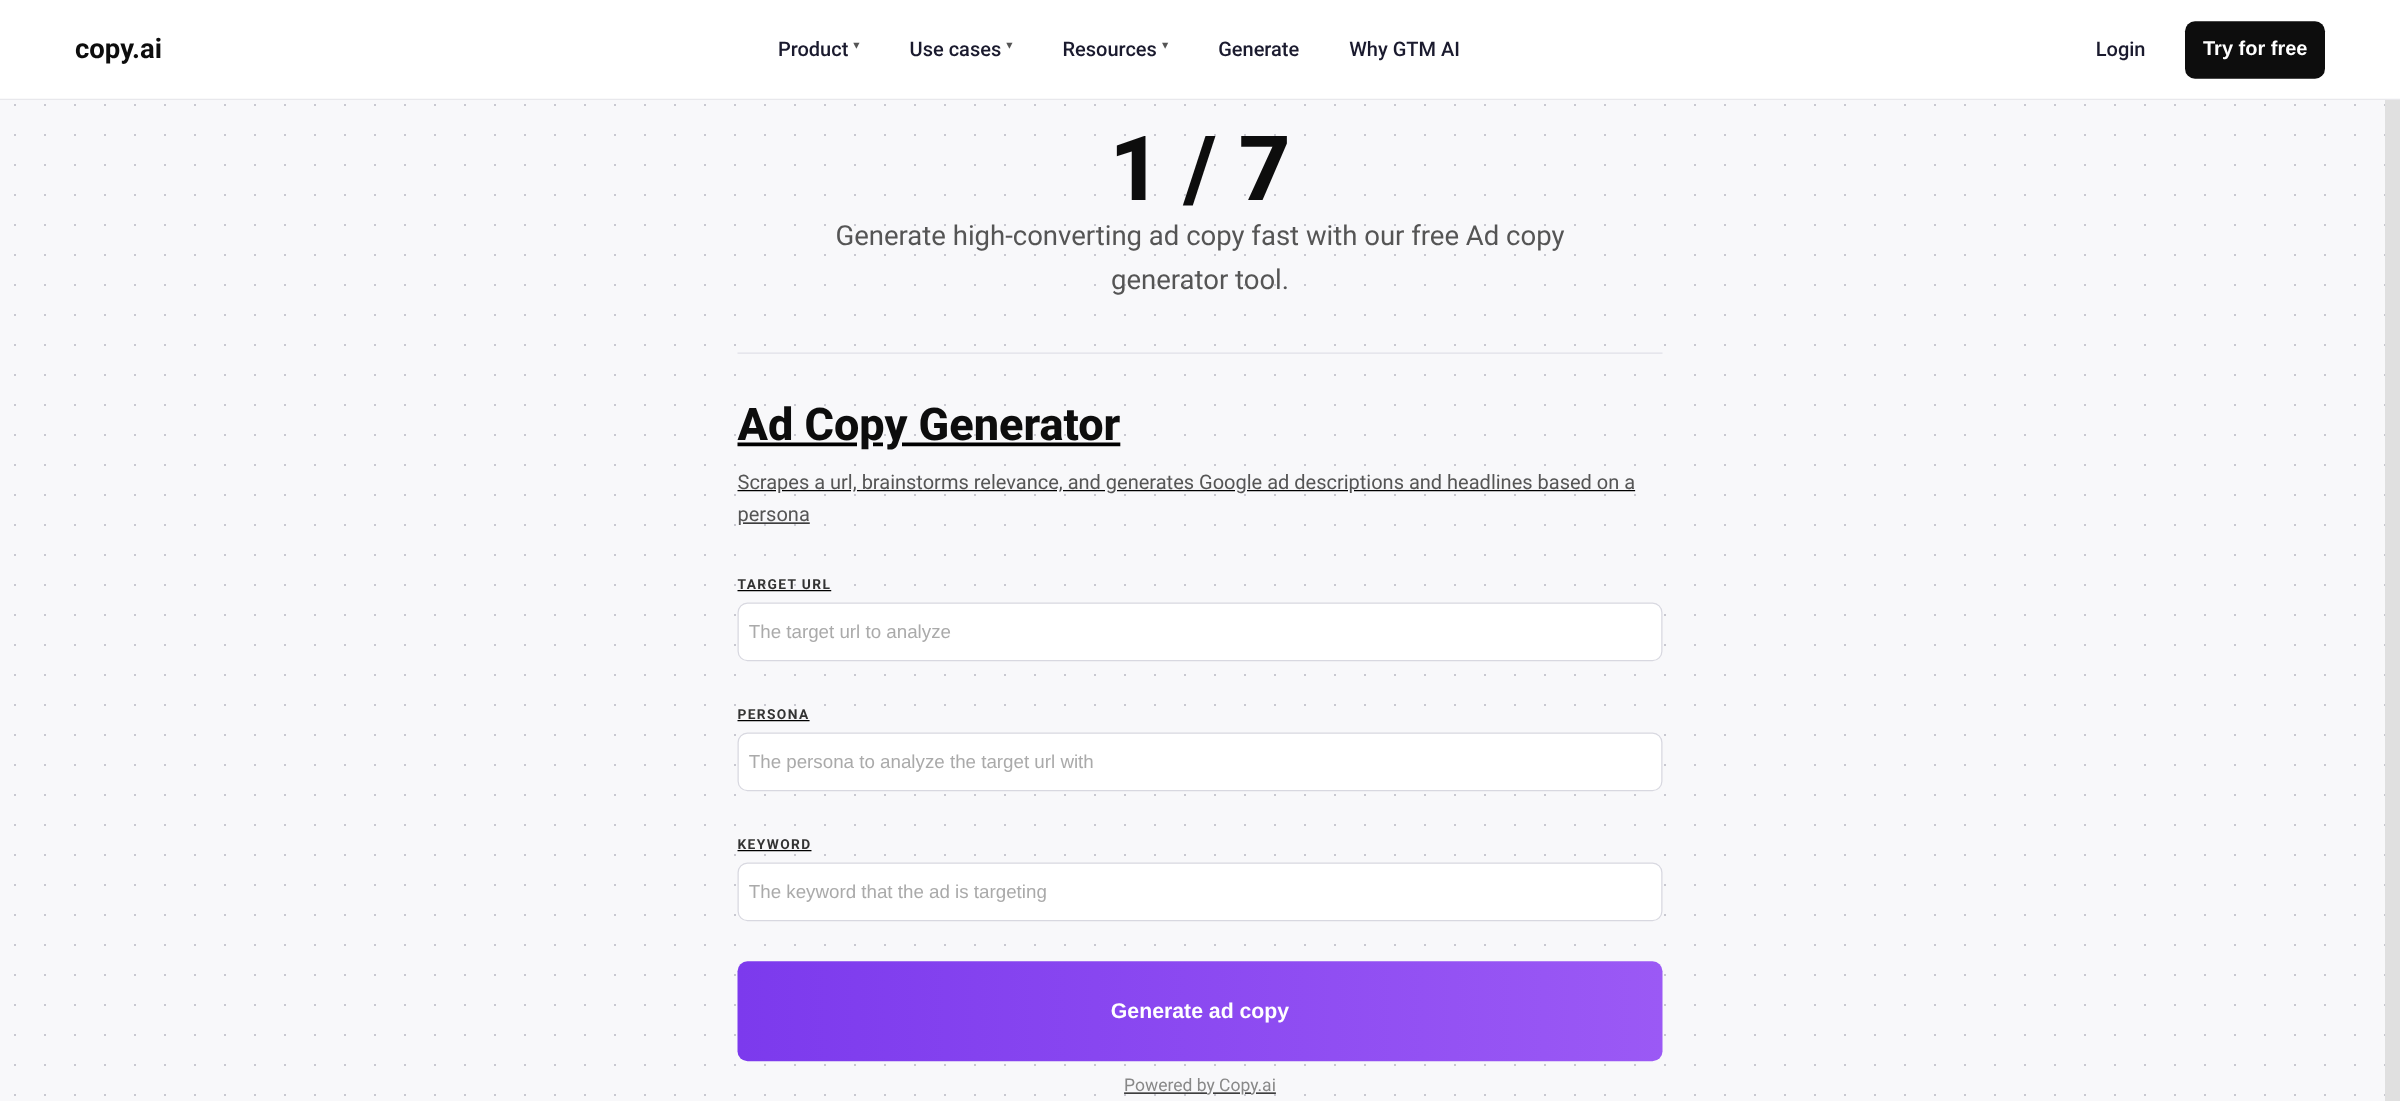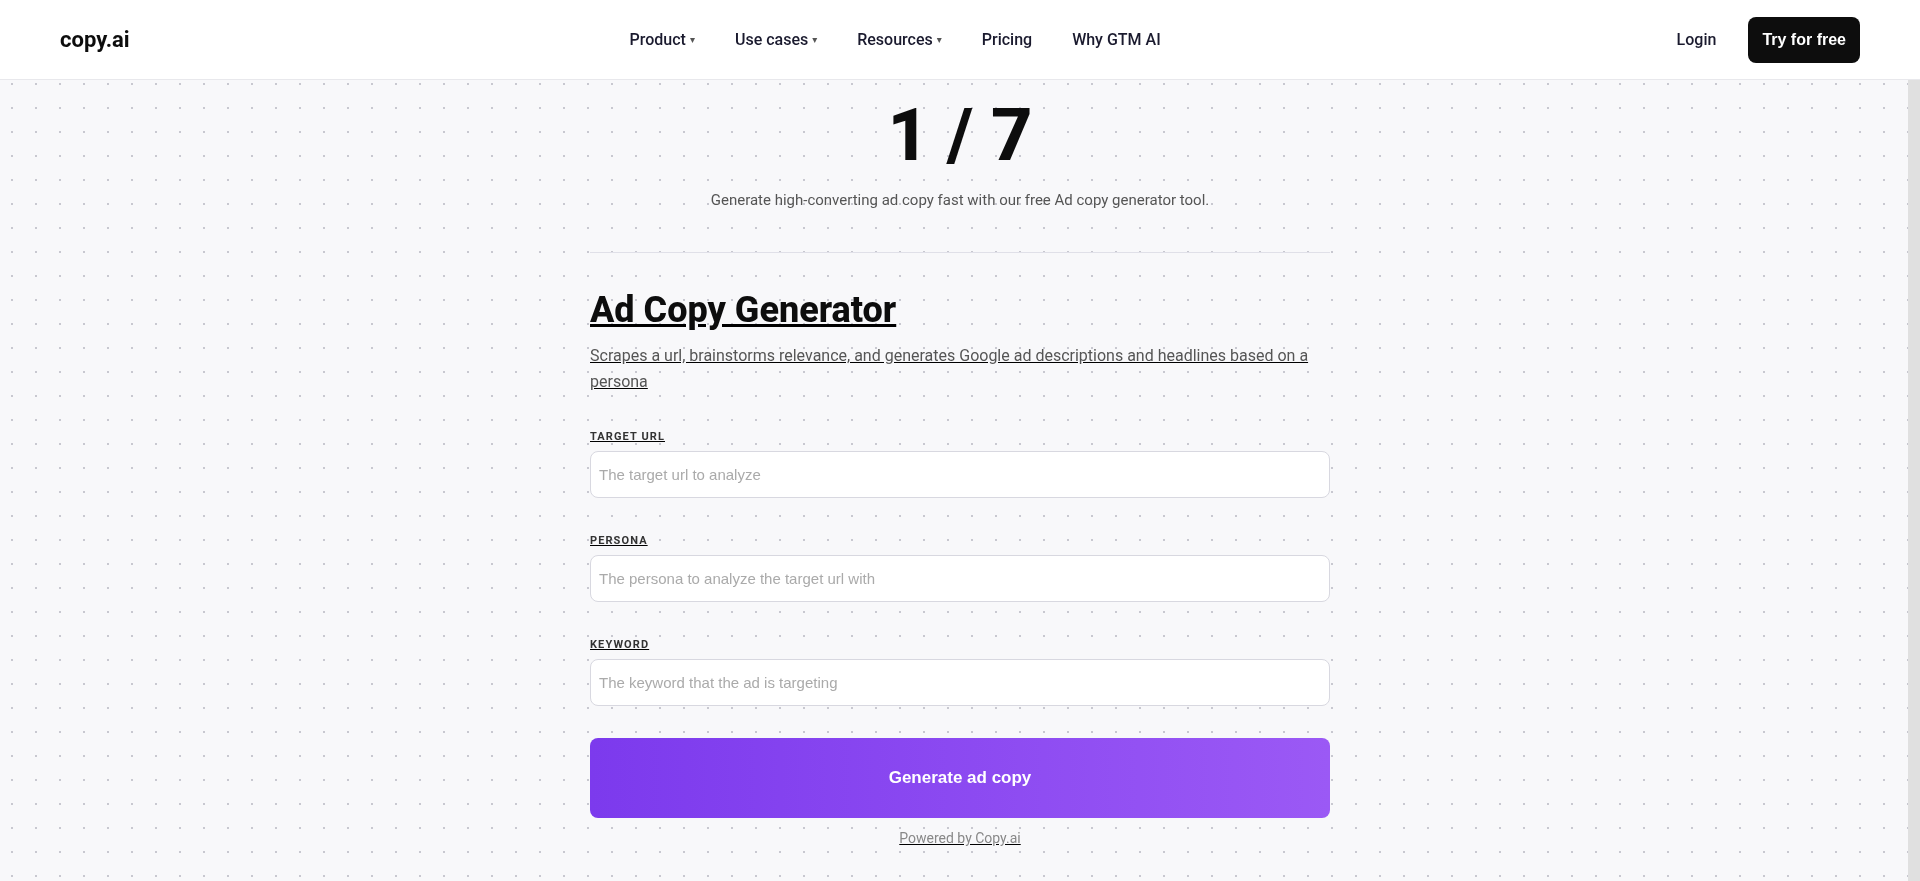--- a/index.html
+++ b/index.html
@@ -43,21 +43,20 @@
     }
 
     .nav-center {
       display: flex;
       align-items: center;
       gap: 8px;
     }
 
     .nav-item {
       display: flex;
-      align-items: center;
       gap: 4px;
       padding: 8px 16px;
       font-size: 16px;
       color: #1a1a2e;
       cursor: pointer;
       border-radius: 6px;
       font-weight: 500;
     }
 
     .nav-item .chevron {
@@ -112,25 +111,24 @@
     .hero {
       text-align: center;
       padding: 20px 20px 0 20px;
     }
 
     .hero-numbers {
       font-size: 72px;
       font-weight: 800;
       color: #0d0d0d;
       line-height: 1;
-      margin-bottom: 16px;
     }
 
     .hero-subtitle {
-      font-size: 15px;
+      font-size: 22px;
       color: #555;
       max-width: 620px;
       margin: 0 auto;
       line-height: 1.6;
     }
 
     
     .main-content {
       max-width: 780px;
       margin: 40px auto 0 auto;
@@ -232,21 +230,21 @@
     </div>
     <div class="nav-item">
       <span>Use cases</span>
       <span class="chevron">▾</span>
     </div>
     <div class="nav-item">
       <span>Resources</span>
       <span class="chevron">▾</span>
     </div>
     <div class="nav-item">
-      <span>Pricing</span>
+      <span>Generate</span>
     </div>
     <div class="nav-item">
       <span>Why GTM AI</span>
     </div>
   </div>
 
   <div class="nav-right">
     <span class="nav-login">Login</span>
     <button class="nav-try-btn">Try for free</button>
   </div>

